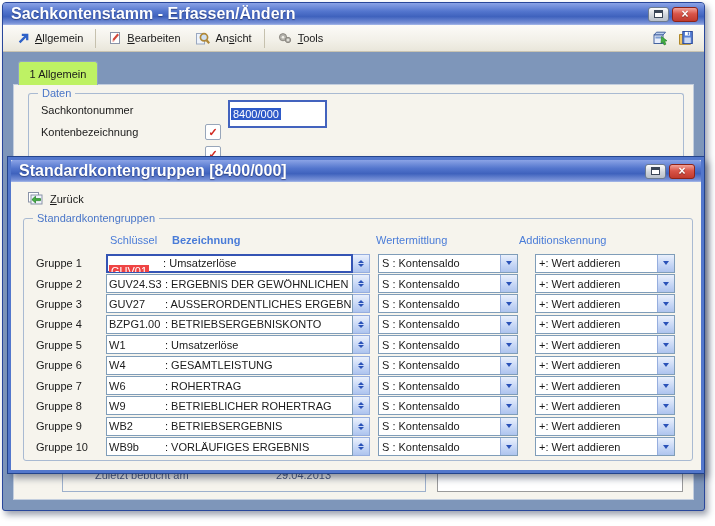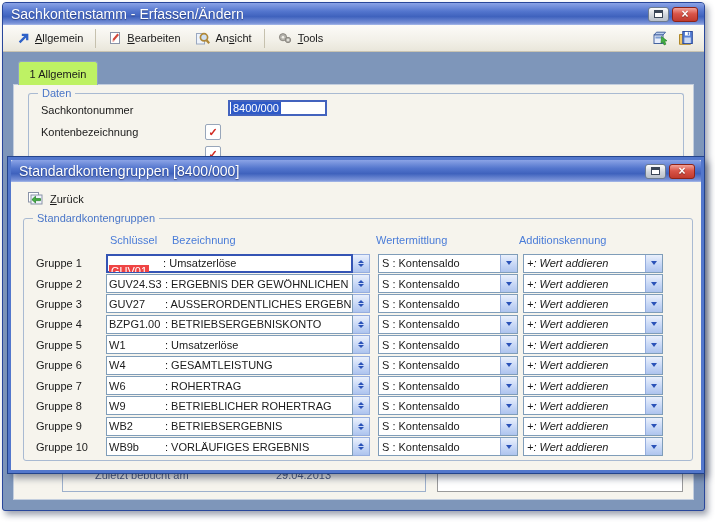--- a/index.html
+++ b/index.html
@@ -5,21 +5,21 @@
   * { box-sizing: border-box; margin: 0; padding: 0; }
   body { background:#fff; font-family:"Liberation Sans", sans-serif; }
   .page { position:relative; width:715px; height:526px; background:#ffffff; overflow:hidden; font-size:11px; color:#1a1a1a; }
 
   
   .win { position:absolute; background:#7e96ba; border:1px solid #29479b; border-radius:4px 4px 3px 3px;
          box-shadow: 3px 4px 6px rgba(40,50,80,.45); }
   .titlebar { height:22px; display:flex; align-items:center; padding:0 6px 0 8px;
       background:linear-gradient(#8ba3e6, #5375cd 38%, #3f62bd 62%, #7a93d8 92%, #a9bbe9);
       border-radius:3px 3px 0 0; position:relative; }
-  .title { color:#fff; font-weight:normal; font-size:14px; text-shadow:0 1px 1px rgba(20,30,70,.55); white-space:nowrap; }
+  .title { color:#fff; font-weight:bold; font-size:16px; text-shadow:0 1px 1px rgba(20,30,70,.55); white-space:nowrap; }
   .tb-btns { margin-left:auto; display:flex; gap:3px; }
   .tbb { width:21px; height:15px; border-radius:3px; display:flex; align-items:center; justify-content:center; }
   .tbb.rest { background:linear-gradient(#fdfdfd,#cfd4db 55%,#b9c0ca); border:1px solid #6d7b90; }
   .tbb.close { width:26px; background:linear-gradient(#f2a39a,#d95448 45%,#c03a2e); border:1px solid #8e2318;
                color:#fff; font-weight:bold; font-size:12px; line-height:1; text-shadow:0 1px 1px rgba(0,0,0,.4); }
   .rest-glyph { width:9px; height:8px; border:1.5px solid #3a4556; border-top-width:3px; background:#fff; }
 
   
   #main-window { left:2px; top:2px; width:703px; height:509px; z-index:1; }
   .menubar { height:27px; display:flex; align-items:center; gap:2px; padding:0 10px 0 8px;
@@ -35,21 +35,21 @@
   .panel { position:absolute; left:7px; right:7px; top:31px; bottom:7px; background:#f6f4ed;
       border:1px solid #c3cede; z-index:2; }
 
   .groupbox { position:absolute; border:1px solid #a9bad2; border-radius:3px; }
   .gb-legend { position:absolute; top:-7px; left:9px; background:#f6f4ed; padding:0 4px; color:#4a76c8; }
 
   #daten-box { left:14px; top:8px; right:9px; height:72px; border-bottom:none; }
   .flabel { position:absolute; left:12px; white-space:nowrap; }
   .checkbtn { position:absolute; width:16px; height:16px; background:#fff; border:1px solid #98a6ba; border-radius:2px;
       color:#d22a22; font-weight:bold; font-size:11px; display:flex; align-items:center; justify-content:center; }
-  .field { position:absolute; height:16px; background:#fff; border:1px solid #7f9db9; display:flex; align-items:center;
+  .field { position:absolute; height:28px; background:#fff; border:1px solid #7f9db9; display:flex; align-items:center;
       padding:0 3px; white-space:nowrap; overflow:hidden; }
   #konto-nr { left:199px; top:6px; width:99px; border:2px solid #4363be; padding:0 1px; }
   .sel-text { background:#2e5ac8; color:#fff; padding:0 2px; }
   #konto-bez { left:197px; top:28px; width:444px; }
   #konto-art { left:197px; top:50px; width:444px; padding-right:18px; }
   .ddl-btn { position:absolute; right:0; top:0; bottom:0; width:17px;
       background:linear-gradient(#eaf0fc,#c4d5f5 60%,#aec4ee); border-left:1px solid #96aede;
       display:flex; align-items:center; justify-content:center; }
   .tri { width:0; height:0; border-left:3.5px solid transparent; border-right:3.5px solid transparent; }
   .tri.dn { border-top:4.5px solid #2a52b8; }
@@ -68,37 +68,37 @@
       border:3px solid #5377cc; box-shadow:0 0 0 1px #24448c, 4px 5px 7px rgba(30,40,70,.5); border-radius:0; }
   #dialog-window .titlebar { border-radius:2px 2px 0 0; }
   .ghost { position:absolute; top:25px; color:#2c4cae; opacity:.45; font-size:11px; white-space:nowrap; }
   #ghost-left { left:55px; }
   #ghost-right { left:462px; }
   .dlg-body { position:absolute; left:0; right:0; top:22px; bottom:0; background:#f6f4ed; }
   #back-button { position:absolute; left:11px; top:7px; display:flex; align-items:center; gap:6px; padding:2px 5px; }
   #skg-box { left:12px; top:36px; width:670px; height:243px; }
   .thead { position:absolute; top:15px; left:0; right:0; height:14px; color:#4a7cd8; }
   .thead span { position:absolute; white-space:nowrap; }
-  #col-schluessel { left:86px; } #col-bezeichnung { left:148px; }
+  #col-schluessel { left:86px; } #col-bezeichnung { left:148px;font-weight:bold; }
   #col-wertermittlung { left:352px; } #col-additionskennung { left:495px; }
   #rows-host { position:absolute; top:34px; left:0; right:0; }
   .grow { height:20.4px; display:flex; align-items:center; padding-left:12px; }
   .glabel { width:70px; white-space:nowrap; }
   .keyfield { width:247px; height:19px; background:#fff; border:1px solid #7f9db9; display:flex; align-items:center; overflow:hidden; }
   .keyfield.focused { border:1px solid #3454b4; box-shadow:0 0 0 1px #3454b4 inset; }
   .key { width:58px; padding:0 2px; white-space:nowrap; }
   .key.sel { background:#ef4444; color:#fff; width:auto; min-width:40px; margin:16px 14px 0 2px; }
   .kname { flex:1; white-space:nowrap; overflow:hidden; }
   .spinbtn { width:17px; height:19px; background:linear-gradient(#eaf0fc,#c4d5f5 60%,#aec4ee); border:1px solid #96aede;
       border-left:none; display:flex; flex-direction:column; align-items:center; justify-content:center; gap:1px; }
   .spinbtn .tri { border-left-width:3px; border-right-width:3px; }
   .spinbtn .tri.up { border-bottom-width:3.5px; } .spinbtn .tri.dn { border-top-width:3.5px; }
   .ddl { position:relative; width:140px; height:19px; background:#fff; border:1px solid #7f9db9;
       display:flex; align-items:center; padding:0 19px 0 3px; white-space:nowrap; overflow:hidden; }
-  .ddl.wert { margin-left:8px; } .ddl.add { margin-left:5px;font-style:italic; }
+  .ddl.wert { margin-left:8px; } .ddl.add { margin-left:17px; }
 
   svg { display:block; }
 </style>
 </head>
 <body>
 
 <div class="page">
 
   <div class="win" id="main-window">
     <div class="titlebar">

